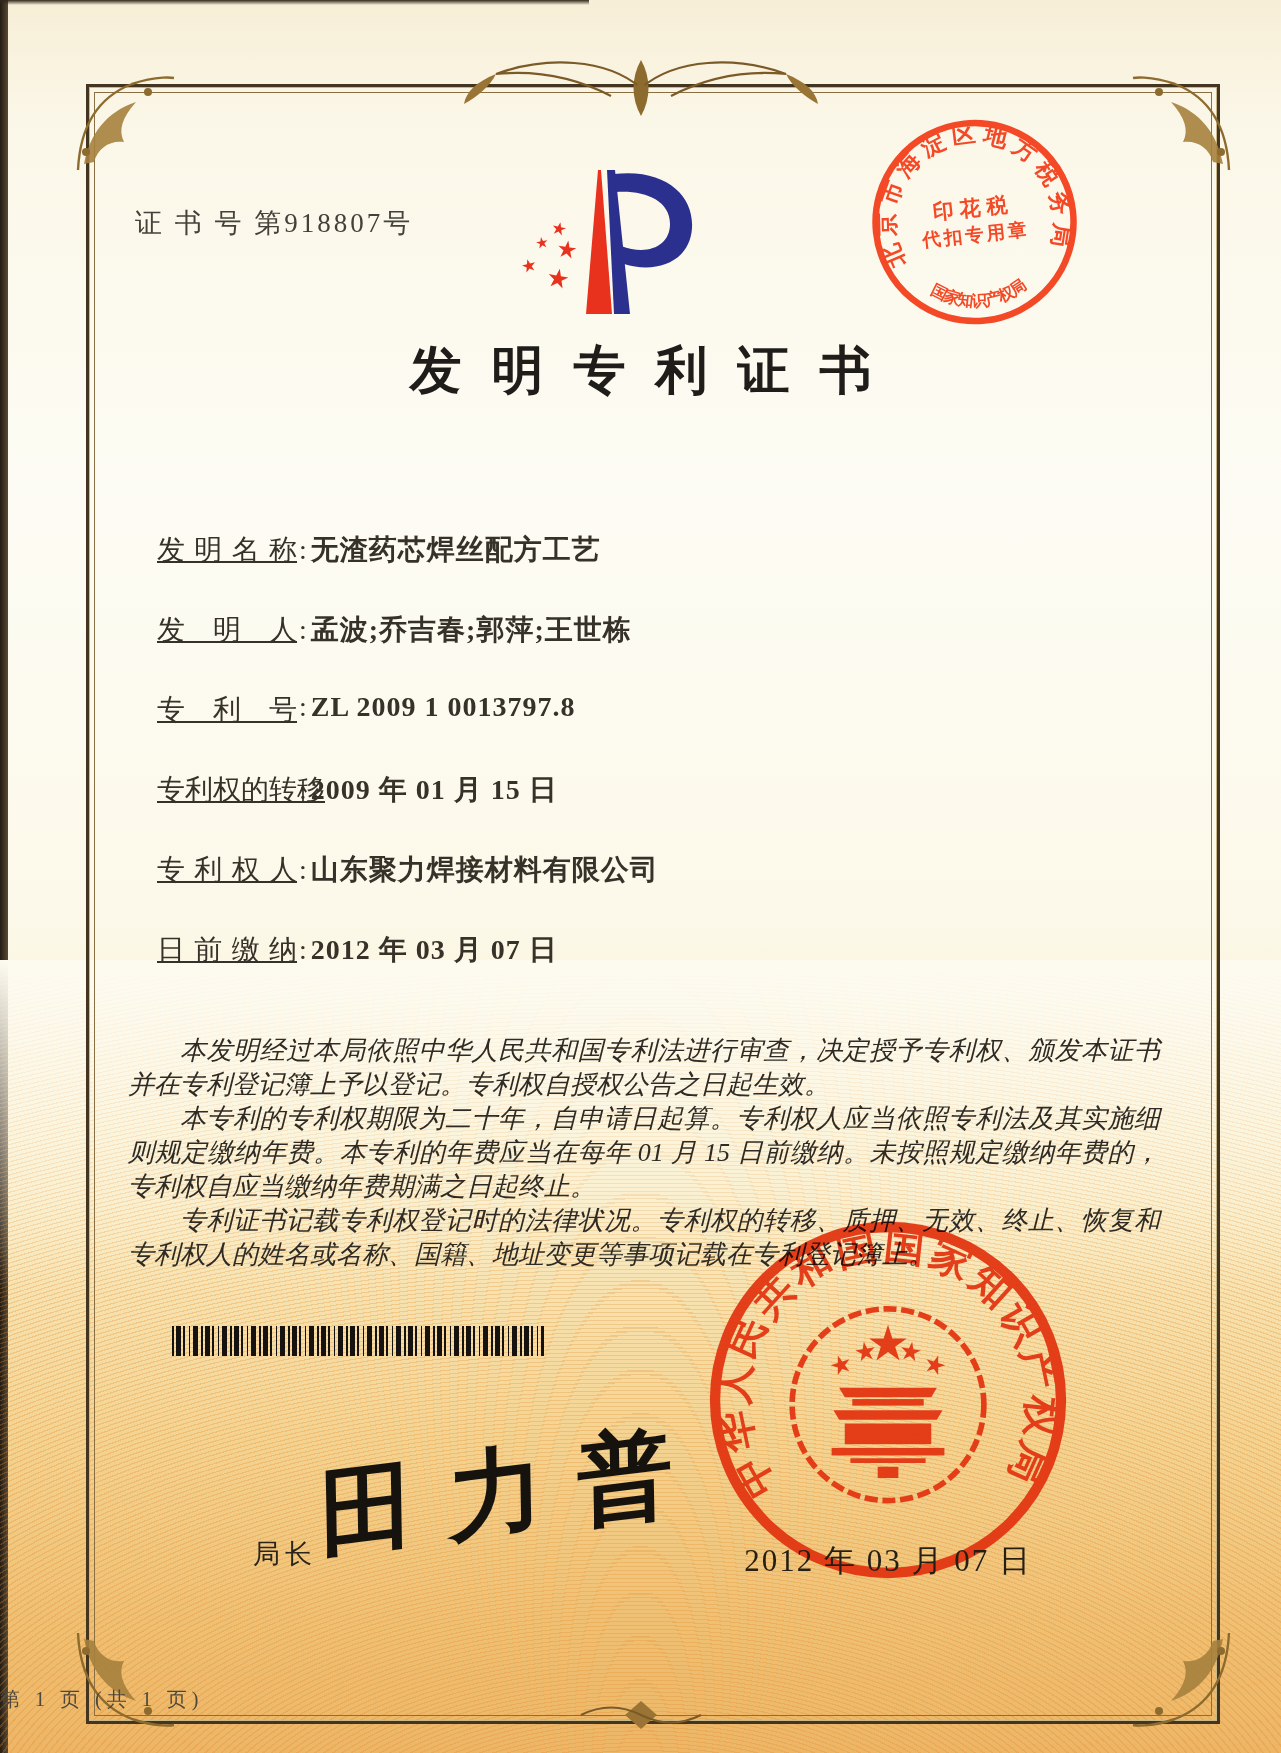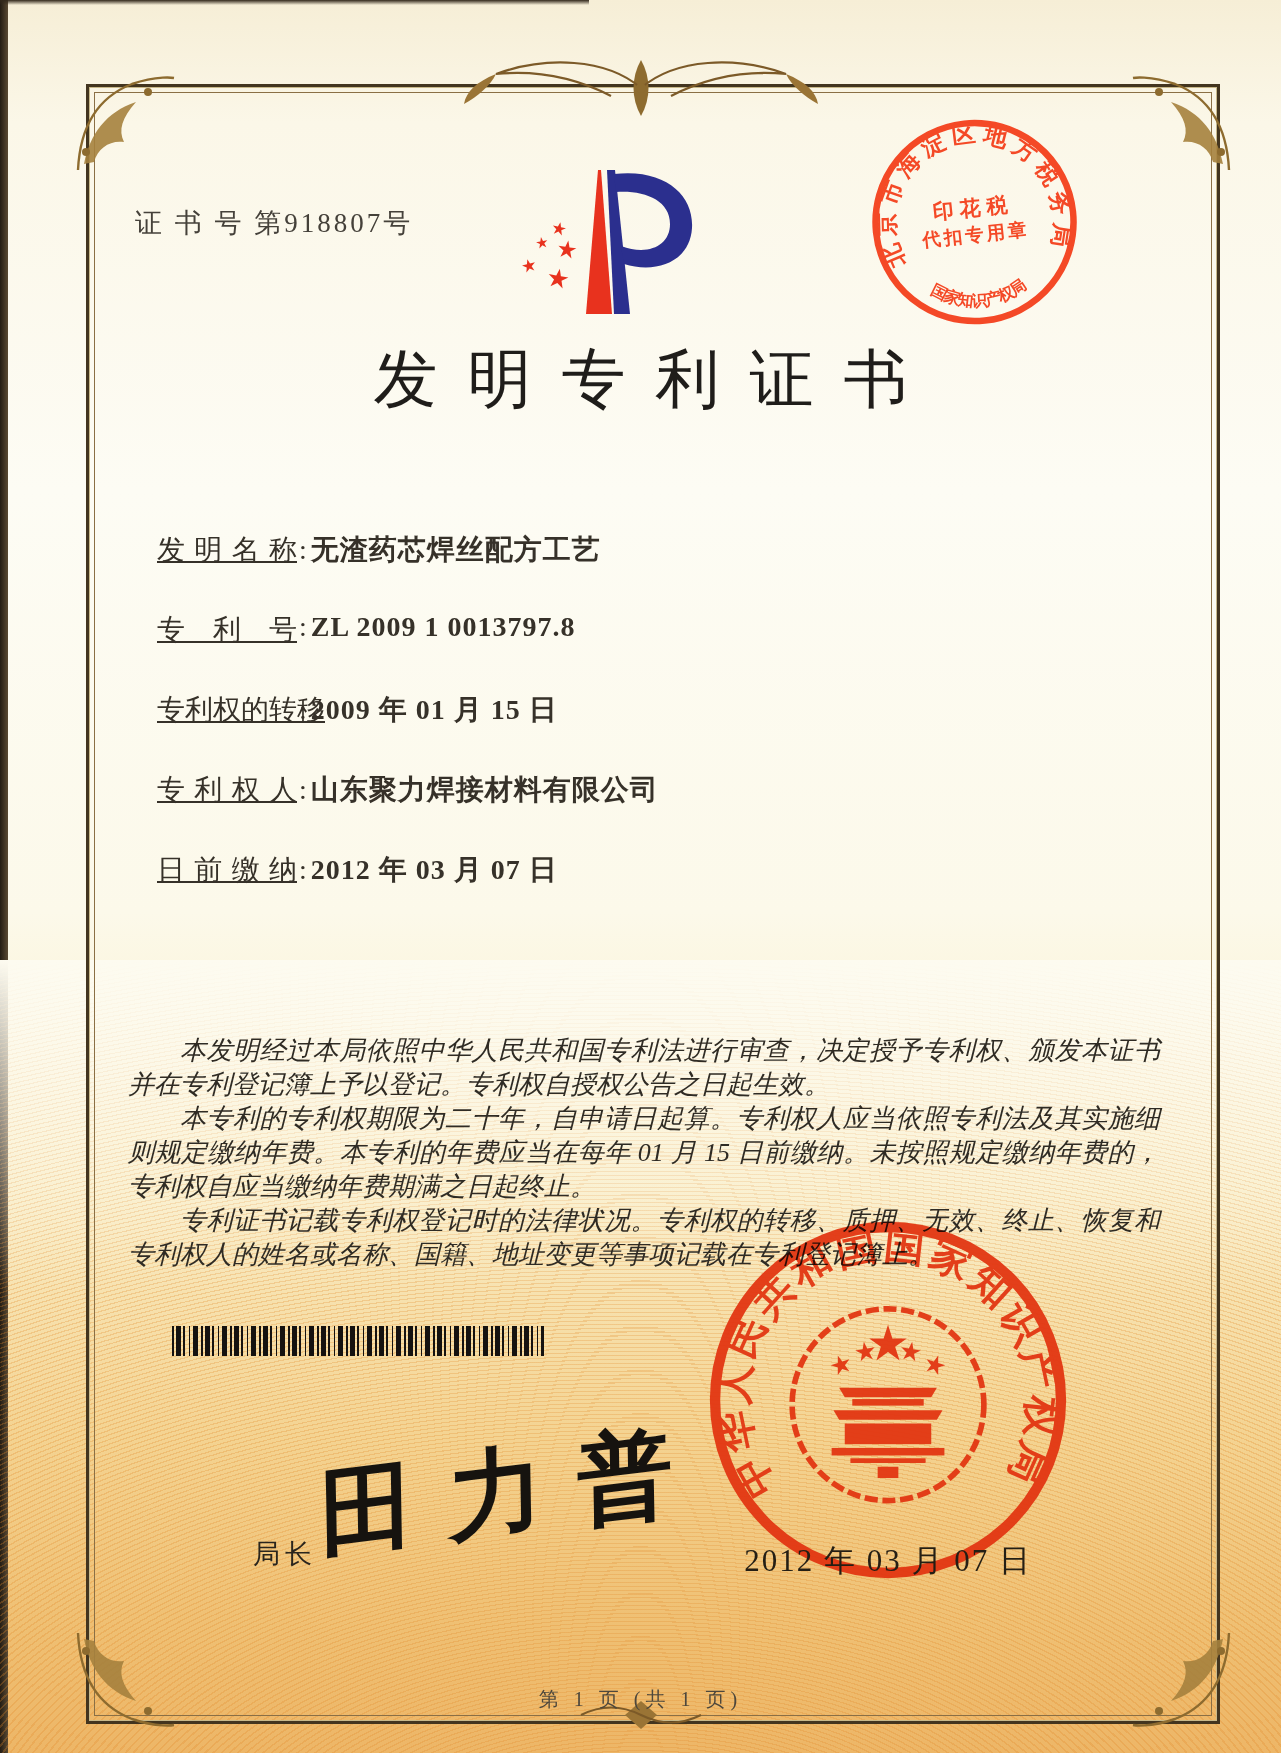--- a/index.html
+++ b/index.html
@@ -28,21 +28,21 @@
   .c-tr{right:44px;top:68px;transform:scaleX(-1);}
   .c-bl{left:70px;bottom:18px;transform:scaleY(-1);}
   .c-br{right:44px;bottom:18px;transform:scale(-1,-1);}
   .o-top{left:50%;top:48px;transform:translateX(-50%);}
   .o-bottom{left:50%;bottom:20px;transform:translateX(-50%);}
   
   .content{position:absolute;inset:0;z-index:4;color:#33302a;}
   .cert-no{position:absolute;left:135px;top:205px;font-size:27px;letter-spacing:3px;color:#45413a;}
   .logo{position:absolute;left:498px;top:166px;}
   .stamp{position:absolute;left:858px;top:114px;transform:rotate(-6deg);mix-blend-mode:multiply;opacity:.95;}
-  .title{position:absolute;left:0;right:0;top:336px;text-align:center;font-size:64px;font-weight:normal;
+  .title{position:absolute;left:0;right:0;top:336px;text-align:center;font-size:52px;font-weight:bold;
     color:#1f1d1a;letter-spacing:30px;text-indent:30px;}
   .fields{position:absolute;left:157px;top:531px;width:900px;}
   .frow{height:80px;font-size:28px;color:#363129;white-space:nowrap;}
   .flabel{display:inline-block;width:140px;text-align:justify;text-align-last:justify;vertical-align:top;text-decoration:underline;}
   .fcolon{display:inline-block;margin:0 4px 0 2px;}
   .fvalue{letter-spacing:1px;font-weight:bold;}
   .paras{position:absolute;left:128px;top:1034px;width:1032px;}
   .paras p{margin:0;font-size:26px;line-height:34px;text-align:justify;text-indent:2em;color:#2f2b24;font-style:italic;}
   .barcode{position:absolute;left:172px;top:1326px;width:372px;height:30px;
     background:repeating-linear-gradient(90deg,
@@ -50,21 +50,21 @@
       #151210 4px 9px, rgba(0,0,0,0) 9px 11px,
       #151210 11px 13px, rgba(0,0,0,0) 13px 17px,
       #151210 17px 18px, rgba(0,0,0,0) 18px 21px,
       #151210 21px 26px, rgba(0,0,0,0) 26px 29px);}
   .director{position:absolute;left:253px;top:1536px;font-size:27px;letter-spacing:5px;color:#2a251d;}
   .signature{position:absolute;left:318px;top:1428px;font-size:96px;font-weight:bold;color:#16130f;
     letter-spacing:34px;transform:rotate(-7deg) skewX(-6deg);white-space:nowrap;}
   .seal{position:absolute;left:700px;top:1212px;mix-blend-mode:multiply;opacity:.95;}
   .seal-date{position:absolute;left:700px;width:376px;top:1540px;text-align:center;
     font-size:31px;color:#241e14;letter-spacing:2px;z-index:5;}
-  .footer{position:absolute;left:0;right:0;top:1686px;text-align:center;font-size:20px;
+  .footer{position:absolute;left:0;right:0;top:1686px;text-align:left;font-size:20px;
     letter-spacing:5px;color:#4d473c;}
 </style>
 </head>
 <body>
 
 <div class="page">
 
   <svg width="0" height="0" style="position:absolute">
     <defs>
       <path id="star5" d="M0,-10 L2.23,-3.07 L9.51,-3.09 L3.61,1.17 L5.88,8.09 L0,3.8 L-5.88,8.09 L-3.61,1.17 L-9.51,-3.09 L-2.23,-3.07 Z"></path>
@@ -144,20 +144,23 @@
       </text>
       <text x="117" y="101" text-anchor="middle" font-size="21" letter-spacing="6" fill="#f43f1b" font-weight="bold" font-family="Liberation Serif, DejaVu Serif, serif">印花税</text>
       <text x="117" y="127" text-anchor="middle" font-size="18.5" letter-spacing="3" fill="#f43f1b" font-weight="bold" font-family="Liberation Serif, DejaVu Serif, serif">代扣专用章</text>
     </svg>
 
     <div class="title">发明专利证书</div>
 
     <div class="fields">
       <div class="frow">
         <span class="flabel">发明名称</span><span class="fcolon">:</span><span class="fvalue">无渣药芯焊丝配方工艺</span>
+      </div>
+      <div class="frow">
+        <span class="flabel">发明人</span><span class="fcolon">:</span><span class="fvalue">孟波;乔吉春;郭萍;王世栋</span>
       </div>
       <div class="frow">
         <span class="flabel">专利号</span><span class="fcolon">:</span><span class="fvalue">ZL 2009 1 0013797.8</span>
       </div>
       <div class="frow">
         <span class="flabel">专利权的转移</span><span class="fcolon">:</span><span class="fvalue">2009 年 01 月 15 日</span>
       </div>
       <div class="frow">
         <span class="flabel">专利权人</span><span class="fcolon">:</span><span class="fvalue">山东聚力焊接材料有限公司</span>
       </div>

